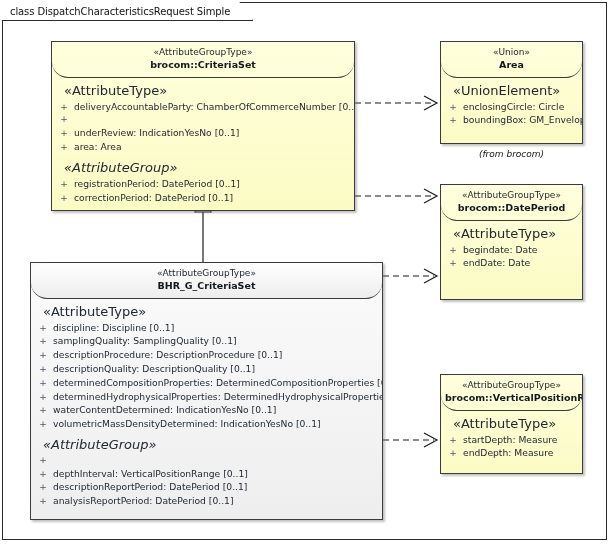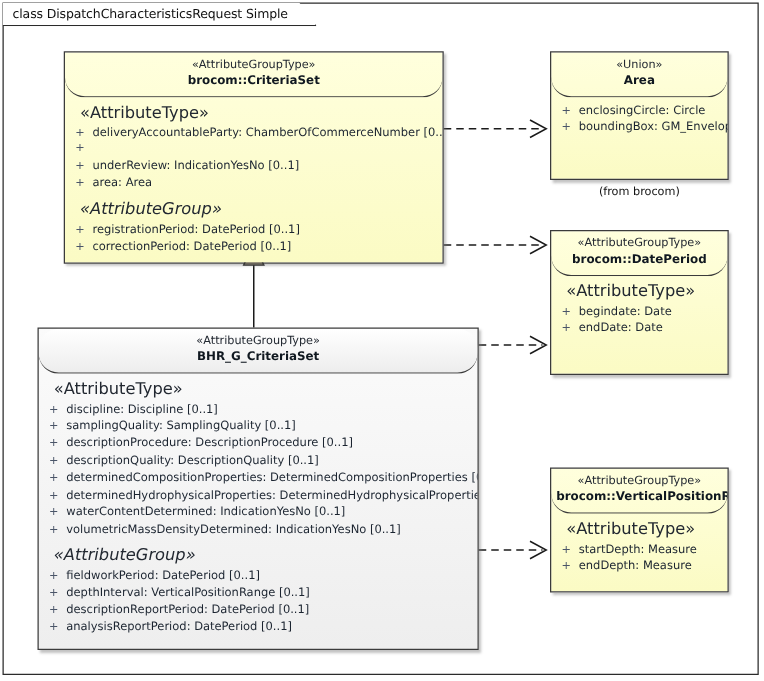--- a/index.html
+++ b/index.html
@@ -110,20 +110,21 @@
     color: #4a5568;
     font-size: 9px;
   }
   .attr .sig {
     font-size: 9.2px;
     color: #1b2430;
   }
   .from-note {
     position: absolute;
     text-align: center;
+    font-style: italic;
     font-size: 9px;
     color: #111111;
     width: 100%;
   }
 
   
   .conn-svg {
     position: absolute;
     left: 0;
     top: 0;
@@ -203,20 +204,21 @@
       </div>
     </div>
   </div>
 
   <div class="uml yellow" style="left:440px; top:41px; width:143px;">
     <div class="uml-header">
       <div class="stereo">«Union»</div>
       <div class="cls-name">Area</div>
     </div>
     <div class="uml-body" style="min-height:55px;">
+      <div class="group-label">«UnionElement»</div>
       <div class="attr">
         <span class="vis">+</span>
         <span class="sig">enclosingCircle: Circle</span>
       </div>
       <div class="attr">
         <span class="vis">+</span>
         <span class="sig">boundingBox: GM_Envelope</span>
       </div>
     </div>
   </div>
@@ -293,21 +295,20 @@
         <span class="vis">+</span>
         <span class="sig">waterContentDetermined: IndicationYesNo [0..1]</span>
       </div>
       <div class="attr">
         <span class="vis">+</span>
         <span class="sig">volumetricMassDensityDetermined: IndicationYesNo [0..1]</span>
       </div>
       <div class="group-label spaced">«AttributeGroup»</div>
       <div class="attr">
         <span class="vis">+</span>
-        <span class="sig">fieldworkPeriod: DatePeriod [0..1]</span>
       </div>
       <div class="attr">
         <span class="vis">+</span>
         <span class="sig">depthInterval: VerticalPositionRange [0..1]</span>
       </div>
       <div class="attr">
         <span class="vis">+</span>
         <span class="sig">descriptionReportPeriod: DatePeriod [0..1]</span>
       </div>
       <div class="attr">

